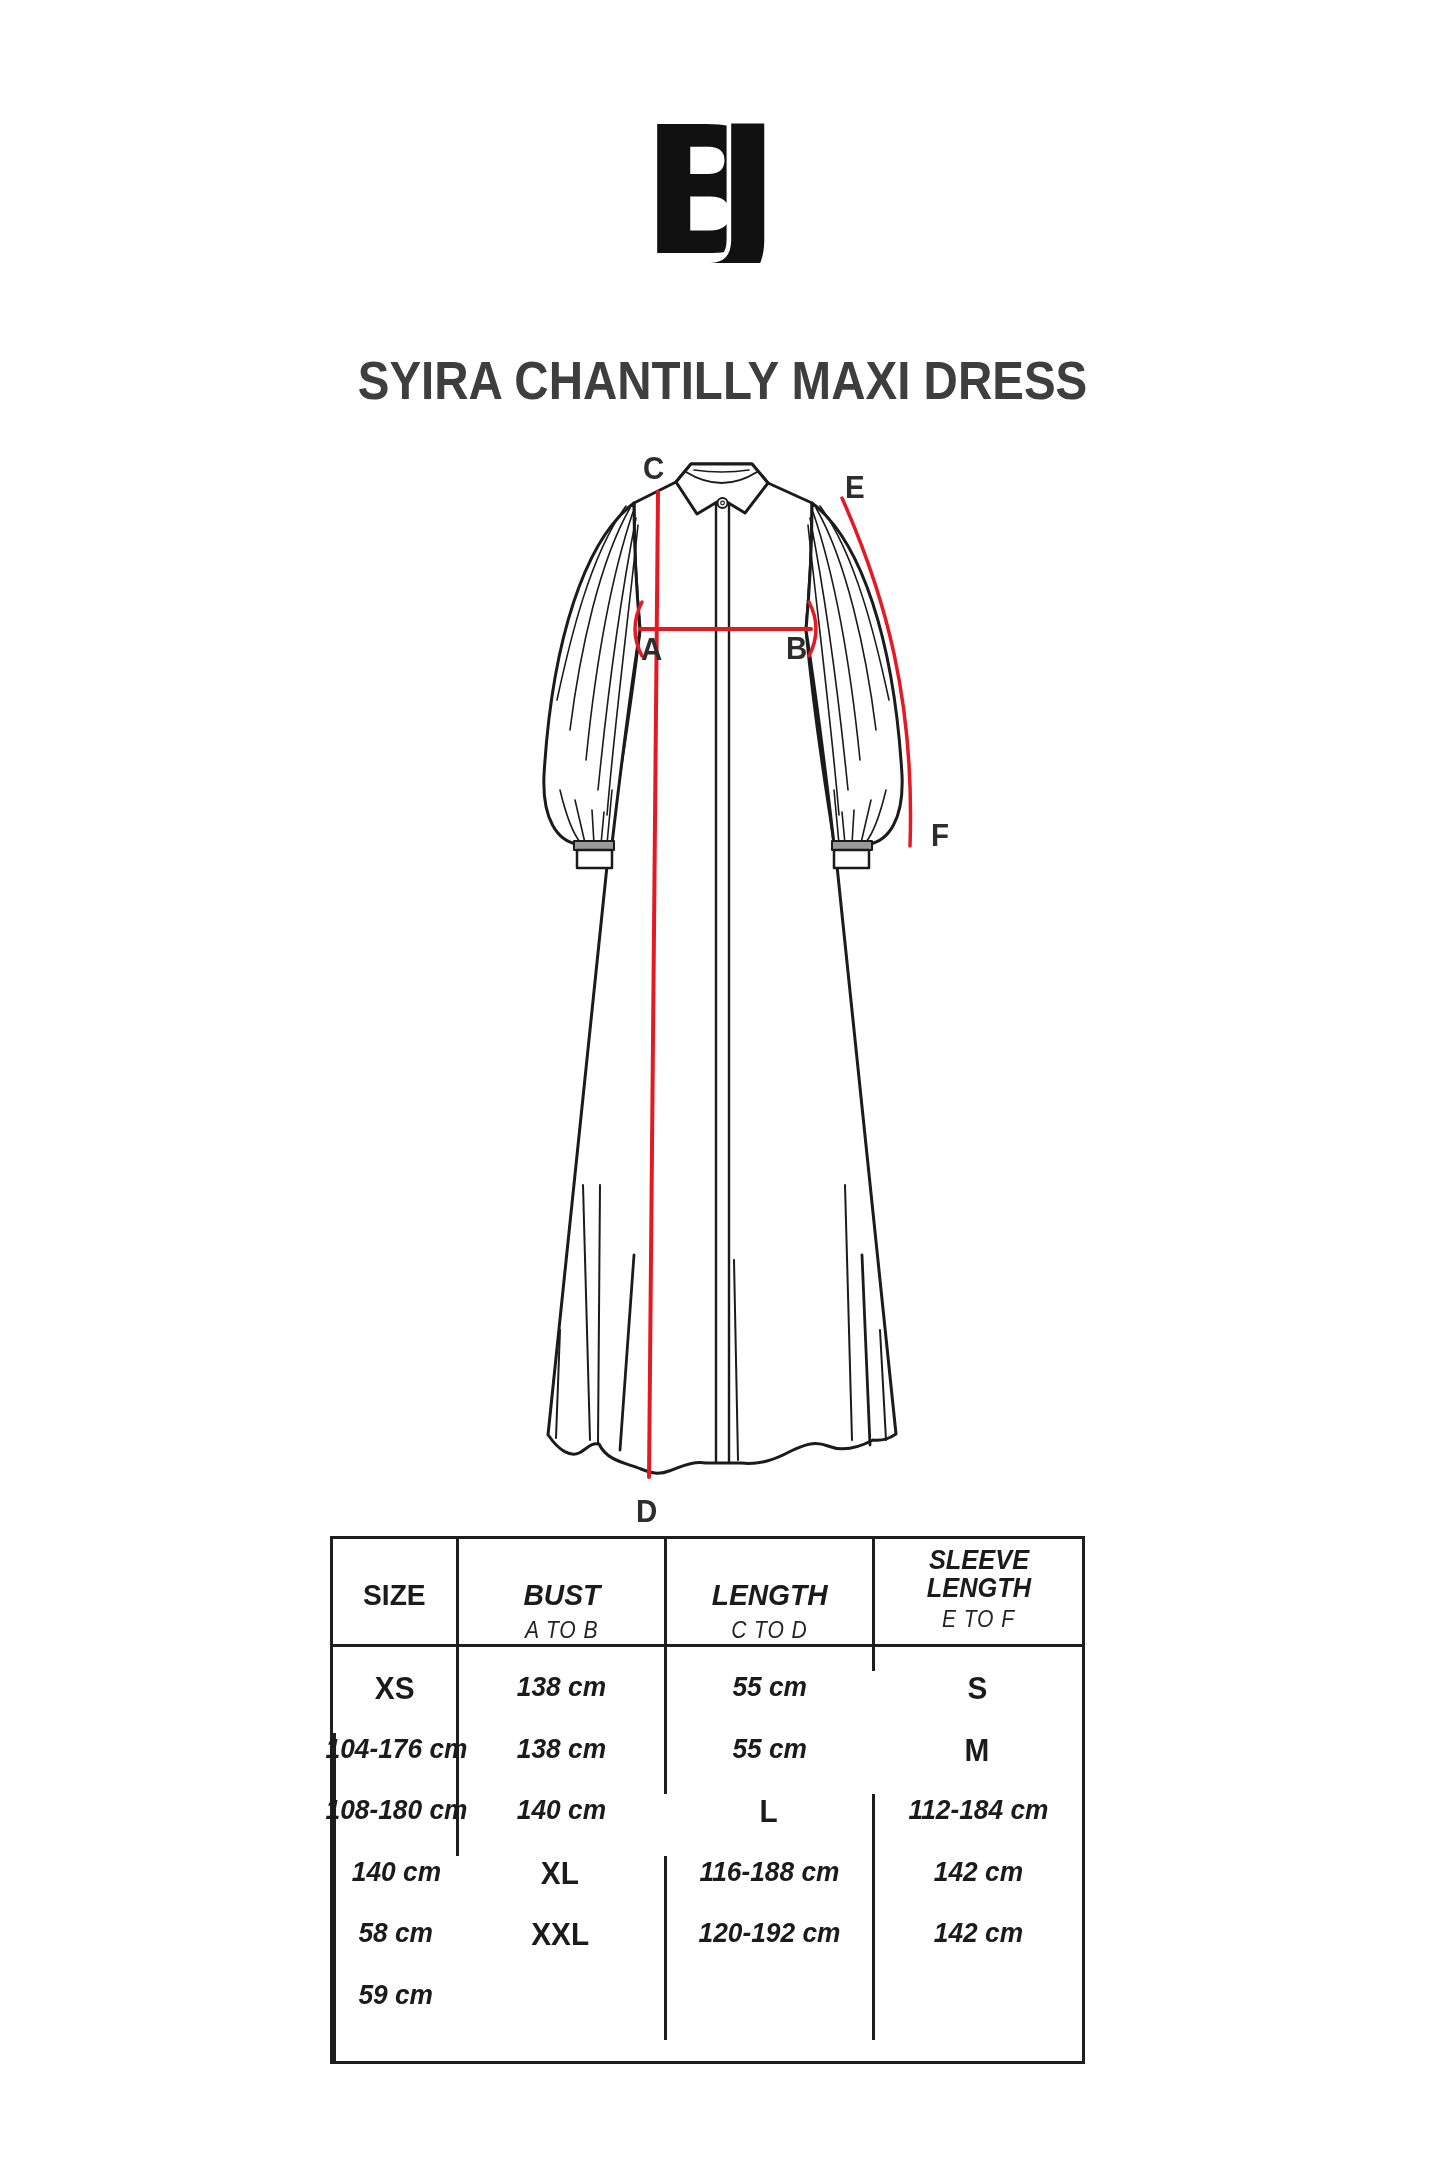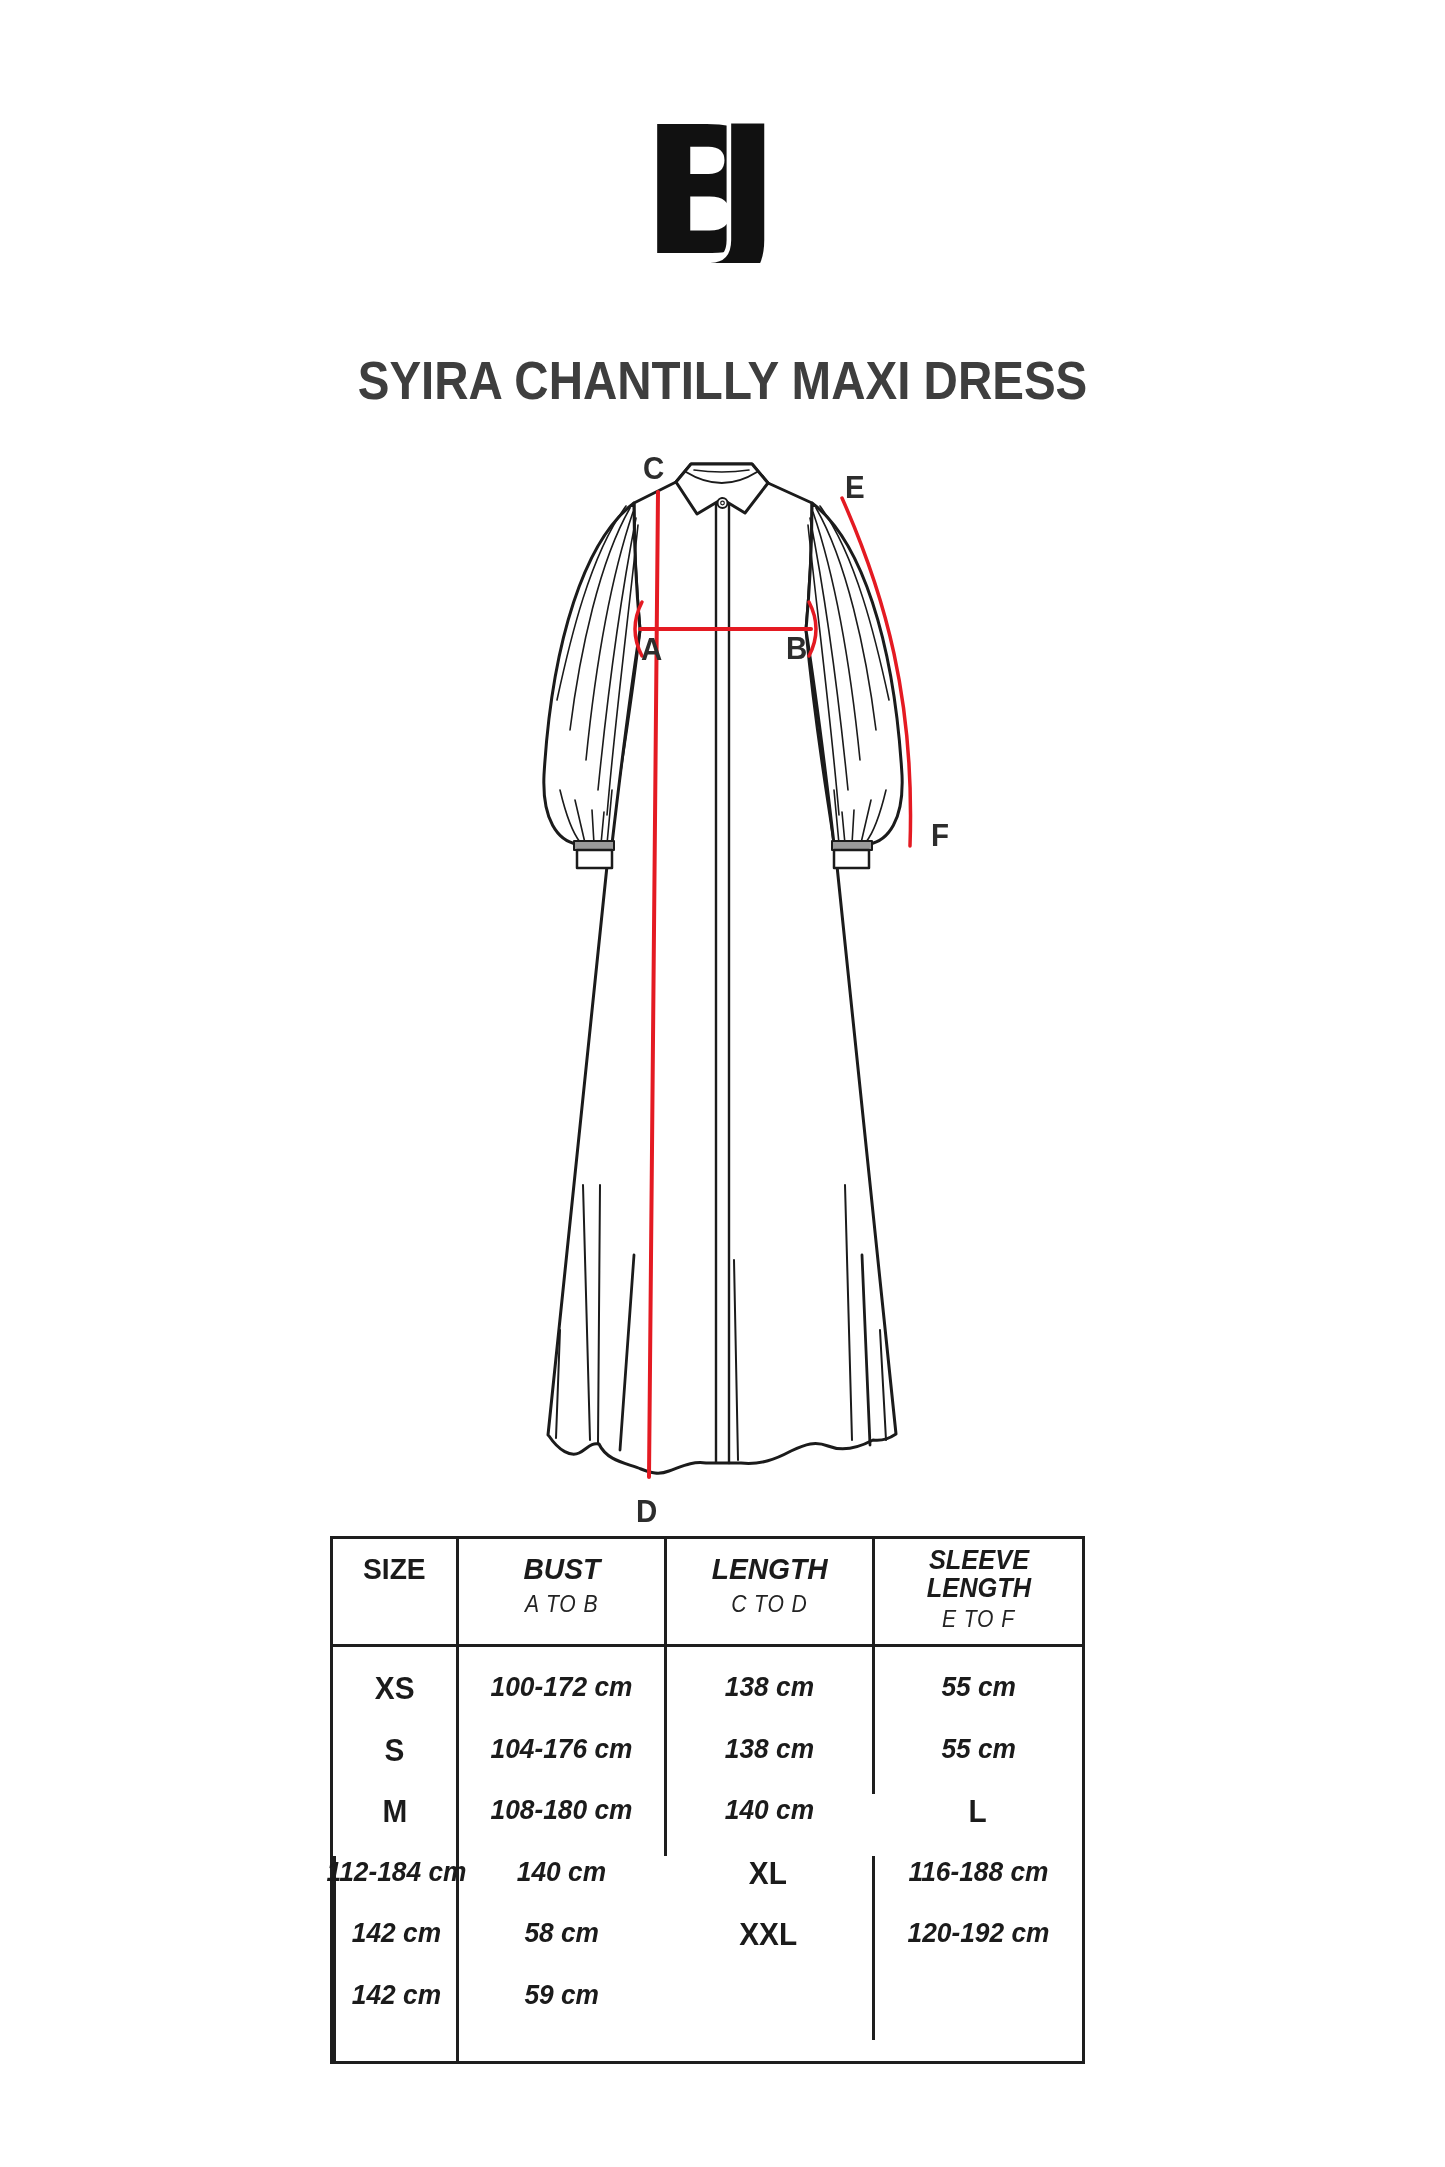--- a/index.html
+++ b/index.html
@@ -52,21 +52,21 @@
   .cb{border-left:3px solid #1e1e1e;font-style:italic;}          
   .hrow{border-bottom:3px solid #1e1e1e;justify-content:flex-start;}
   .head-main{
     font-size:30px;font-weight:bold;letter-spacing:0px;
     transform:scaleX(0.94);line-height:1.05;text-align:center;
   }
   .head-sub{
     font-size:24px;font-weight:normal;color:#232323;
     transform:scaleX(0.88);letter-spacing:1px;margin-top:5px;
   }
-  .pad-lg{padding-top:14px;}
+  .pad-lg{padding-top:40px;}
   .pad-sm{padding-top:7px;}
   .head-sleeve .head-main{font-size:27px;width:150px;}
   .head-sleeve .head-sub{margin-top:2px;}
   .size-cell span{font-size:31px;font-weight:bold;transform:scaleX(0.96);}
   .val-cell span{font-size:28px;font-weight:bold;transform:scaleX(0.94);white-space:nowrap;}
 </style>
 </head>
 <body>
 
 <div class="page">
@@ -213,23 +213,20 @@
 
     <div class="cell"></div>
     <div class="cell cb"></div>
     <div class="cell cb"></div>
     <div class="cell cb"></div>
 
     <div class="cell size-cell">
         <span>XS</span>
       </div>
     <div class="cell cb val-cell">
-        <span>100-172 cm</span>
-      </div>
-    <div class="cell cb val-cell">
         <span>138 cm</span>
       </div>
     <div class="cell cb val-cell">
         <span>55 cm</span>
       </div>
 
     <div class="cell size-cell">
         <span>S</span>
       </div>
     <div class="cell cb val-cell">

